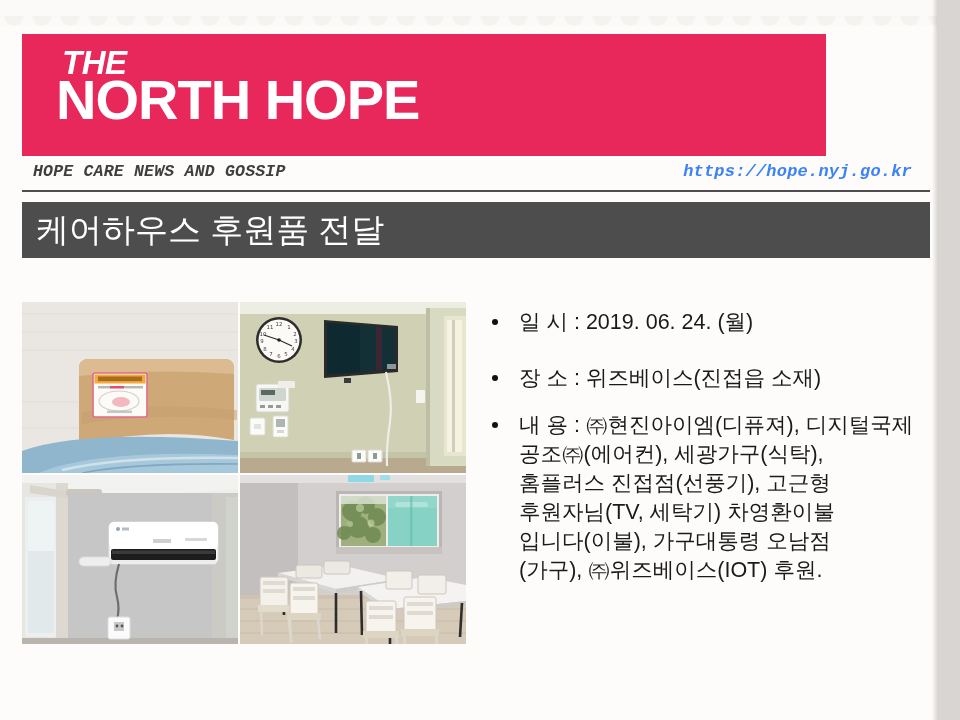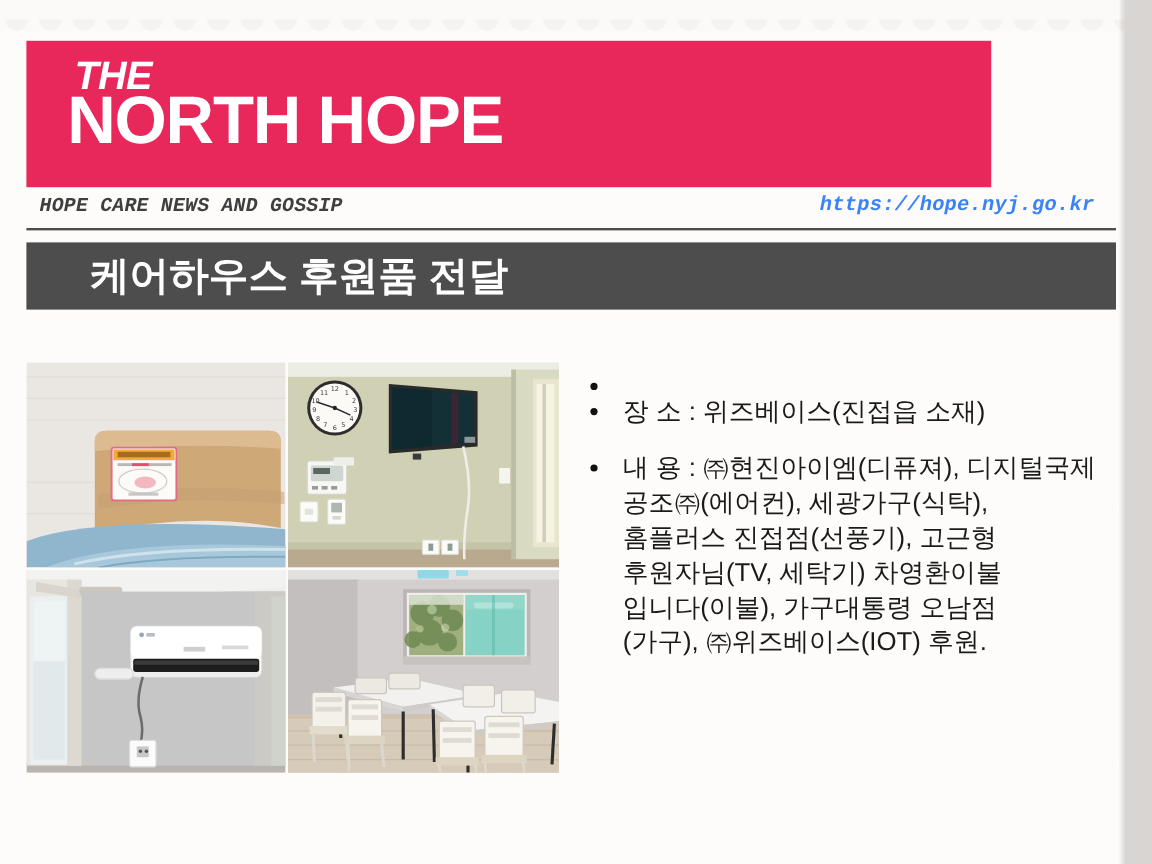--- a/index.html
+++ b/index.html
@@ -147,26 +147,25 @@
     top: 202px;
     width: 908px;
     height: 56px;
     background: #4d4d4d;
   }
   #headline-text {
     position: absolute;
     left: 14px;
     top: 6px;
     font-size: 33px;
-    font-weight: bold;
+    font-weight: normal;
     color: #ffffff;
     letter-spacing: 0px;
     line-height: 44px;
     white-space: nowrap;
-    margin-left: 39px;
   }
 
   
   #photo-grid {
     position: absolute;
     left: 22px;
     top: 302px;
     width: 444px;
     height: 342px;
   }
@@ -482,20 +481,21 @@
               <line x1="196" y1="160" x2="197" y2="169"></line>
             </g>
         </g>
       </svg>
     </div>
   </div>
 
   <div id="bullet-list">
     <div class="bullet-item" id="bullet-1">
       <span class="dot"></span>
+      <span class="bullet-text">일 시 : 2019. 06. 24. (월)</span>
     </div>
     <div class="bullet-item" id="bullet-2">
       <span class="dot"></span>
       <span class="bullet-text">장 소 : 위즈베이스(진접읍 소재)</span>
     </div>
     <div class="bullet-item" id="bullet-3">
       <span class="dot"></span>
       <span class="bullet-text">내 용 : ㈜현진아이엠(디퓨져), 디지털국제
             공조㈜(에어컨), 세광가구(식탁),
             홈플러스 진접점(선풍기), 고근형

